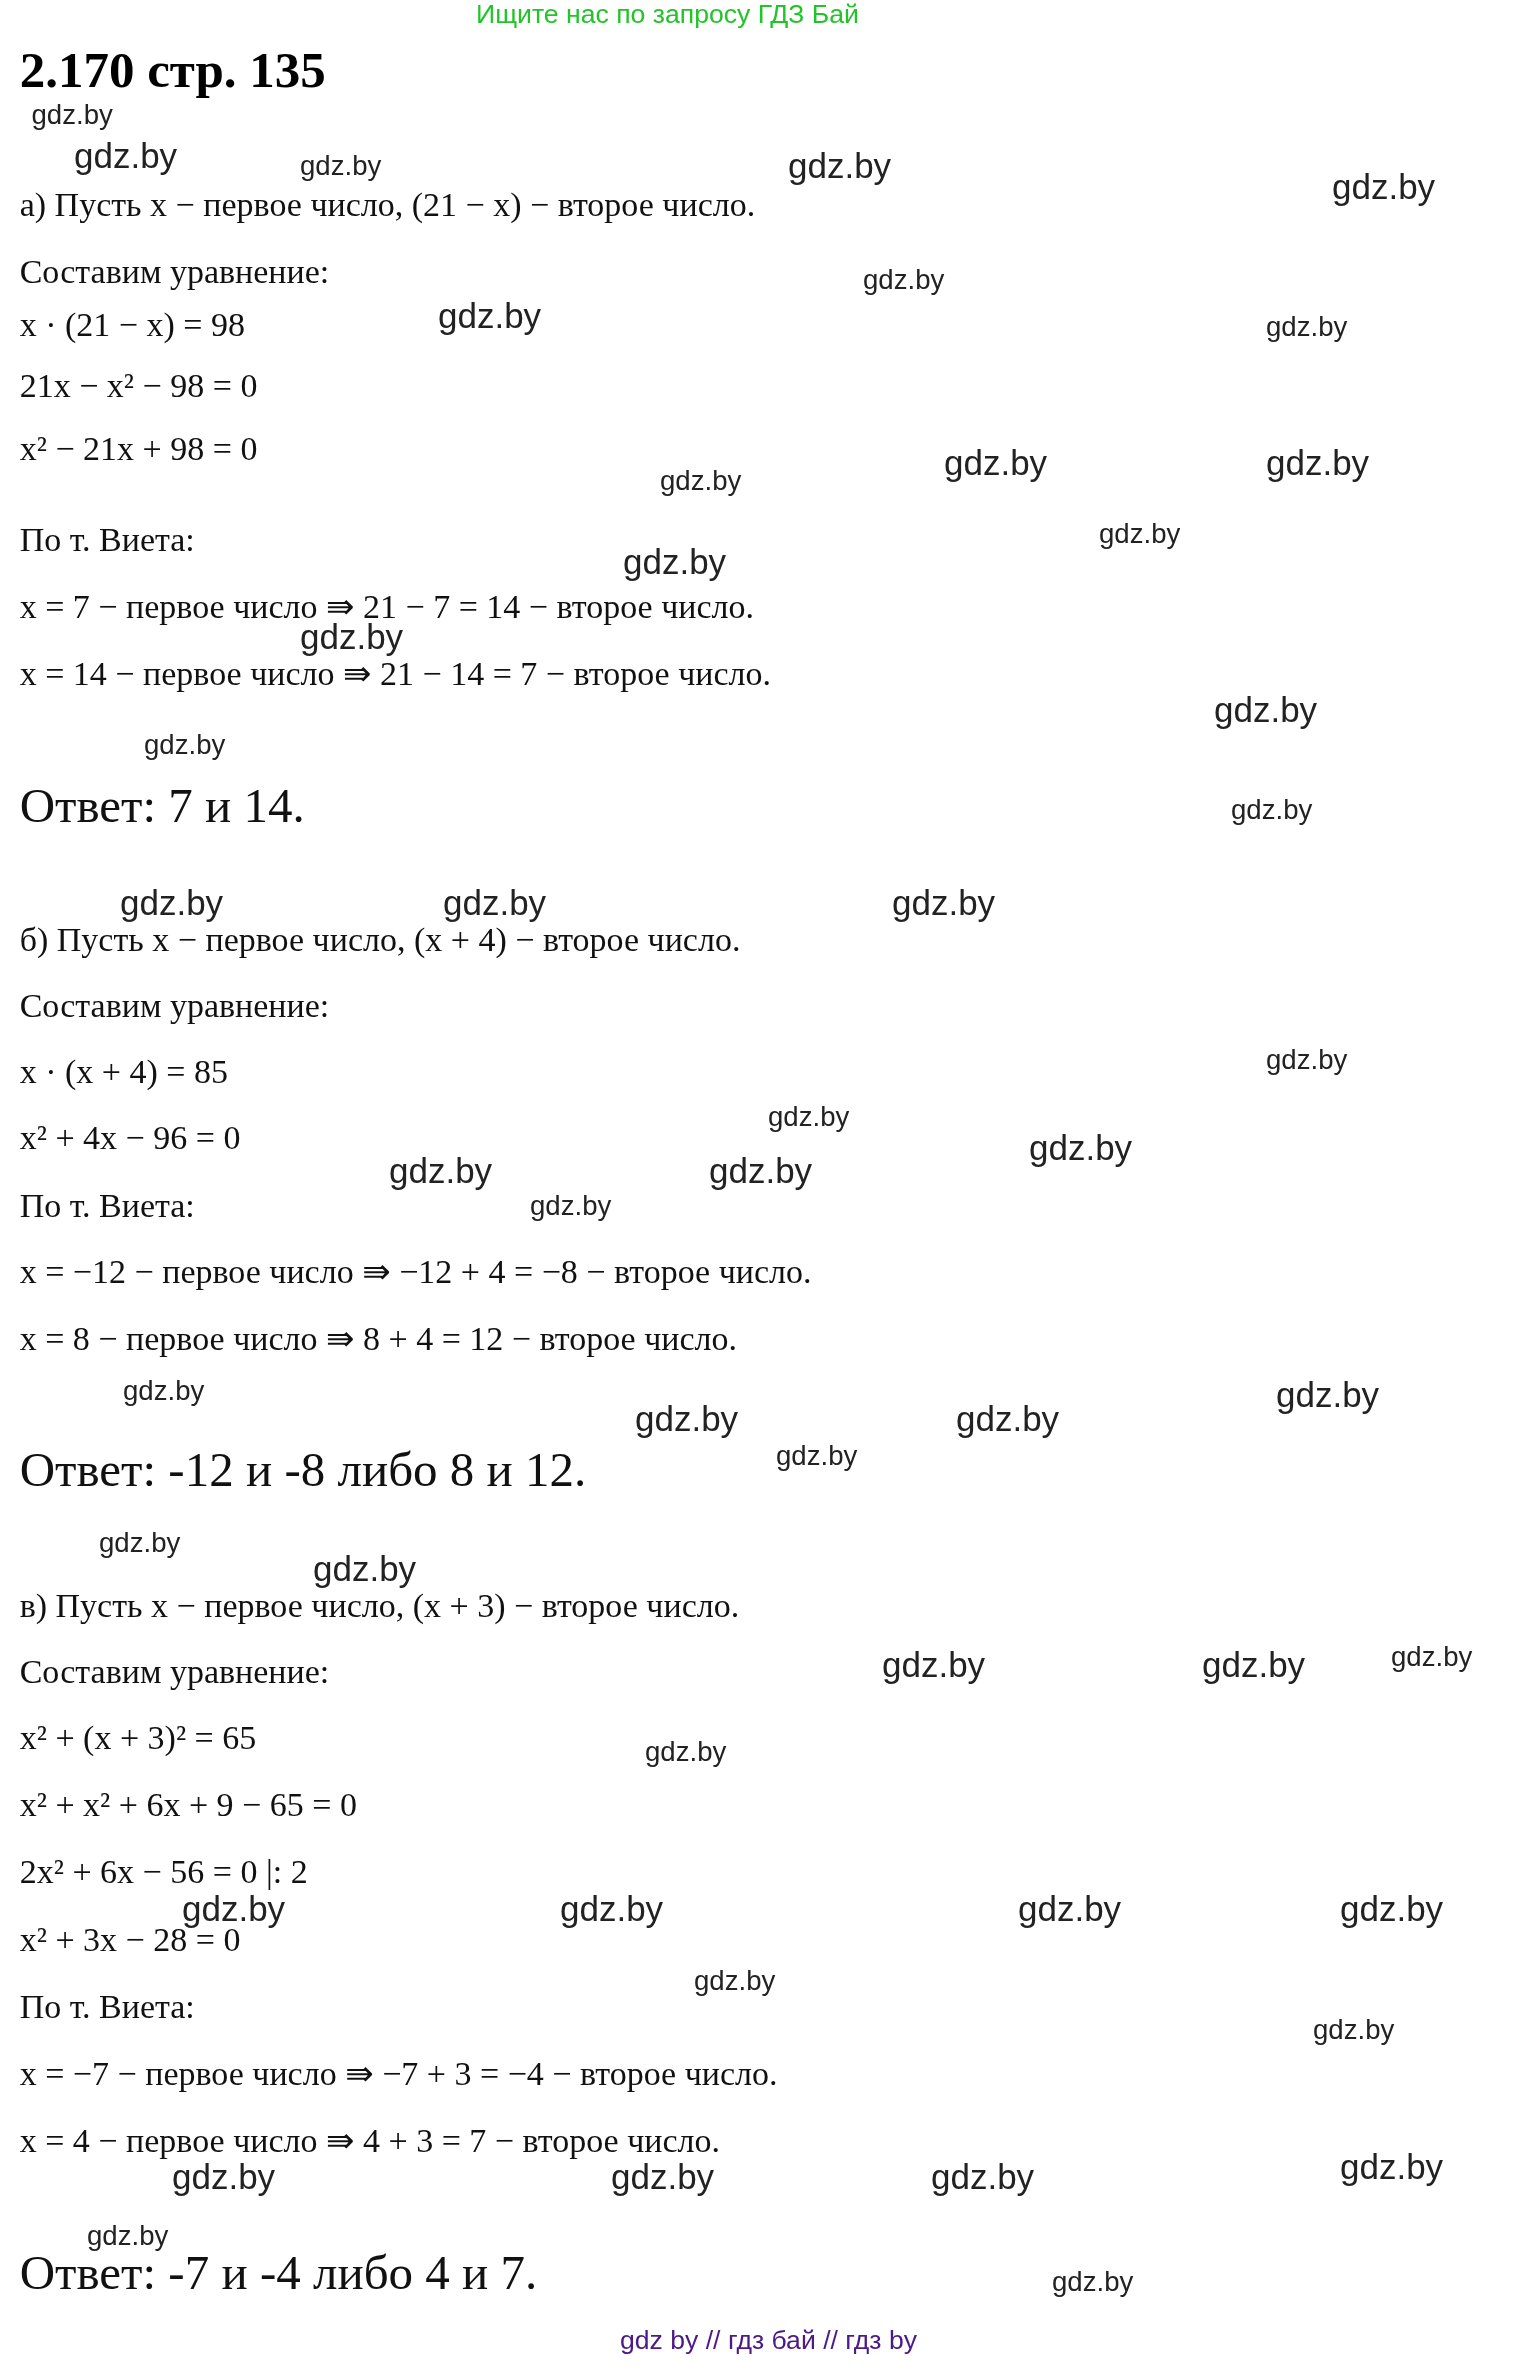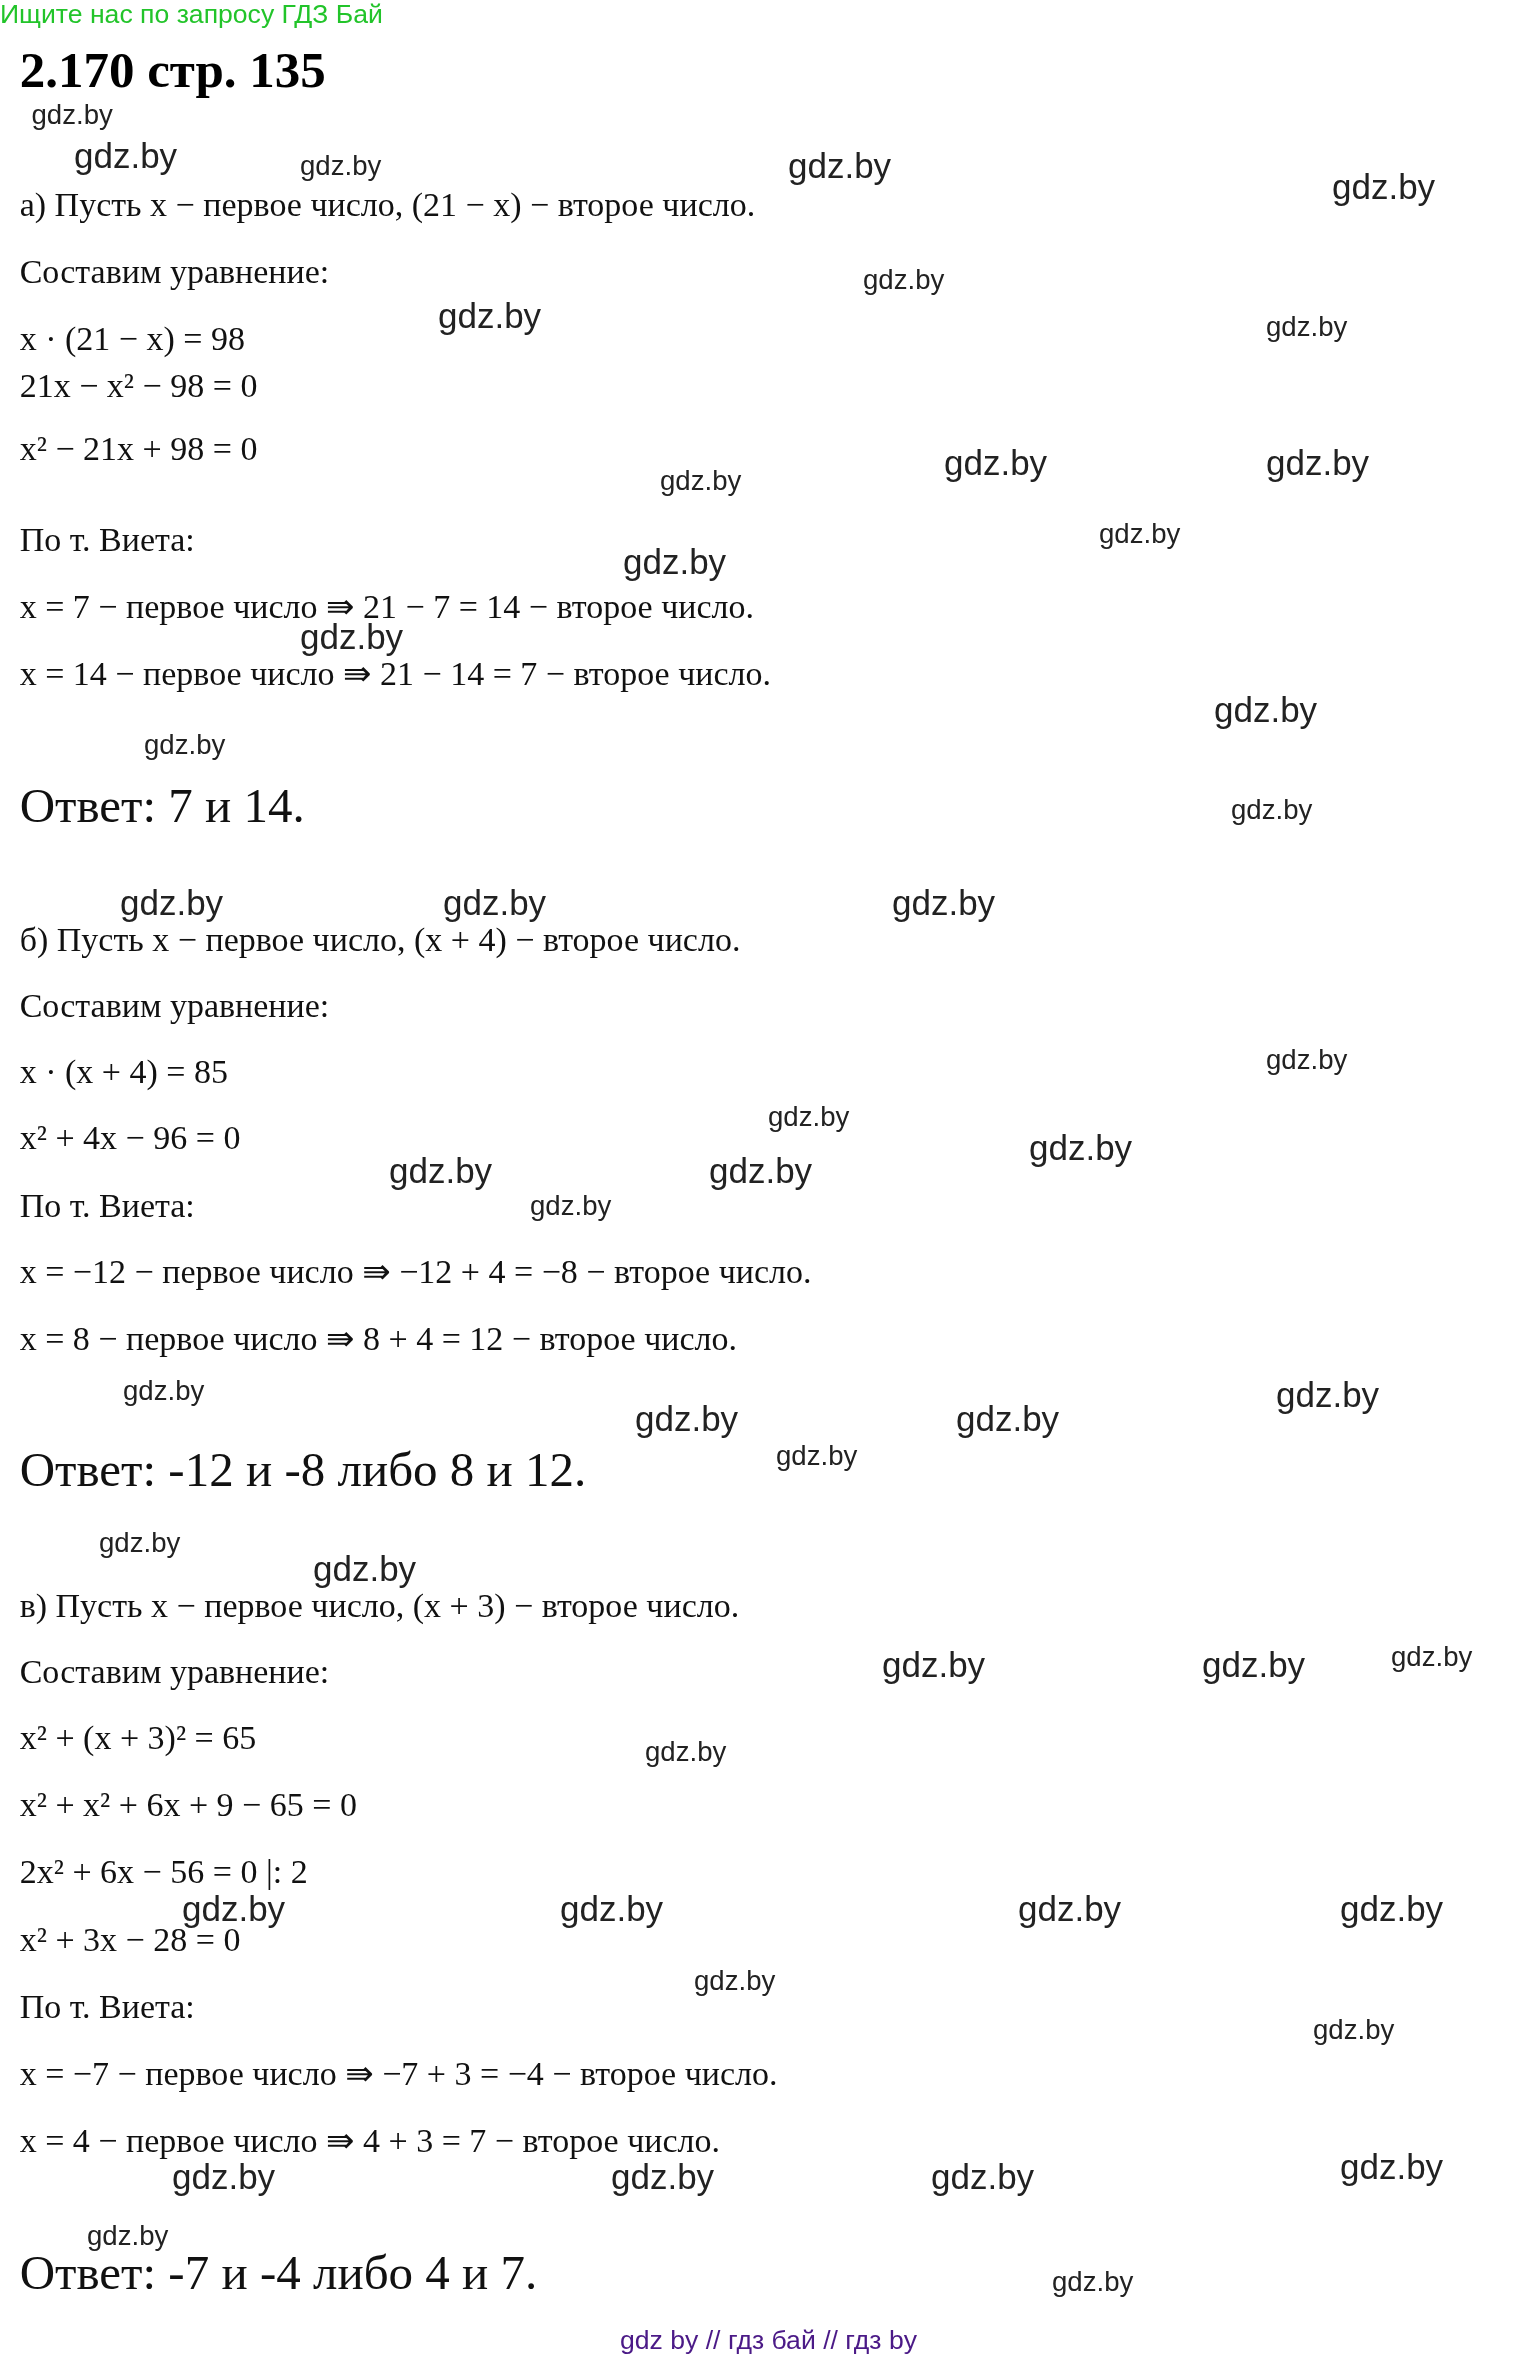--- a/index.html
+++ b/index.html
@@ -1,36 +1,36 @@
 <!DOCTYPE html>
 <html><head>
 <meta charset="utf-8">
 <style>
   html, body { margin:0; padding:0; background:#ffffff; }
   body { width:1537px; height:2370px; position:relative; overflow:hidden; color:#111; }
   .abs { position:absolute; white-space:nowrap; }
-  .top-banner { left:0; width:1335px; top:0; text-align:left; font-family:"Liberation Sans", sans-serif; font-size:26.6px; color:#22c42a; line-height:29.6px; }
+  .top-banner { left:0; width:1335px; top:0; text-align:center; font-family:"Liberation Sans", sans-serif; font-size:26.6px; color:#22c42a; line-height:29.6px; }
   .title { left:19.7px; top:41px; font-family:"Liberation Serif", serif; font-weight:bold; font-size:51px; line-height:59px; color:#000; }
   .line { left:19.7px; font-family:"Liberation Serif", serif; font-size:34px; line-height:59px; color:#111; }
   .answer { left:19.7px; font-family:"Liberation Serif", serif; font-size:49px; line-height:59px; color:#111; }
   .wm { font-family:"Liberation Sans", sans-serif; color:#222; }
   .wm.s { font-size:27.6px; }
   .wm.l { font-size:35px; }
   .footer { left:0; width:1537px; top:2321px; text-align:center; font-family:"Liberation Sans", sans-serif; font-size:26.6px; color:#4b1a87; line-height:39px; }
 </style>
 </head>
 <body>
 
 <div class="abs top-banner">Ищите нас по запросу ГДЗ Бай</div>
 
 <div class="abs title">2.170 стр. 135</div>
 
 <div class="abs line" style="top:175px">а) Пусть x − первое число, (21 − x) − второе число.</div>
 <div class="abs line" style="top:242px">Составим уравнение:</div>
-<div class="abs line" style="top:309px">x · (21 − x) = 98</div>
+<div class="abs line" style="top:295px">x · (21 − x) = 98</div>
 <div class="abs line" style="top:356px">21x − x² − 98 = 0</div>
 <div class="abs line" style="top:419px">x² − 21x + 98 = 0</div>
 <div class="abs line" style="top:510px">По т. Виета:</div>
 <div class="abs line" style="top:577px">x = 7 − первое число ⇛ 21 − 7 = 14 − второе число.</div>
 <div class="abs line" style="top:644px">x = 14 − первое число ⇛ 21 − 14 = 7 − второе число.</div>
 <div class="abs answer" style="top:776px">Ответ: 7 и 14.</div>
 
 <div class="abs line" style="top:910px">б) Пусть x − первое число, (x + 4) − второе число.</div>
 <div class="abs line" style="top:976px">Составим уравнение:</div>
 <div class="abs line" style="top:1042px">x · (x + 4) = 85</div>

